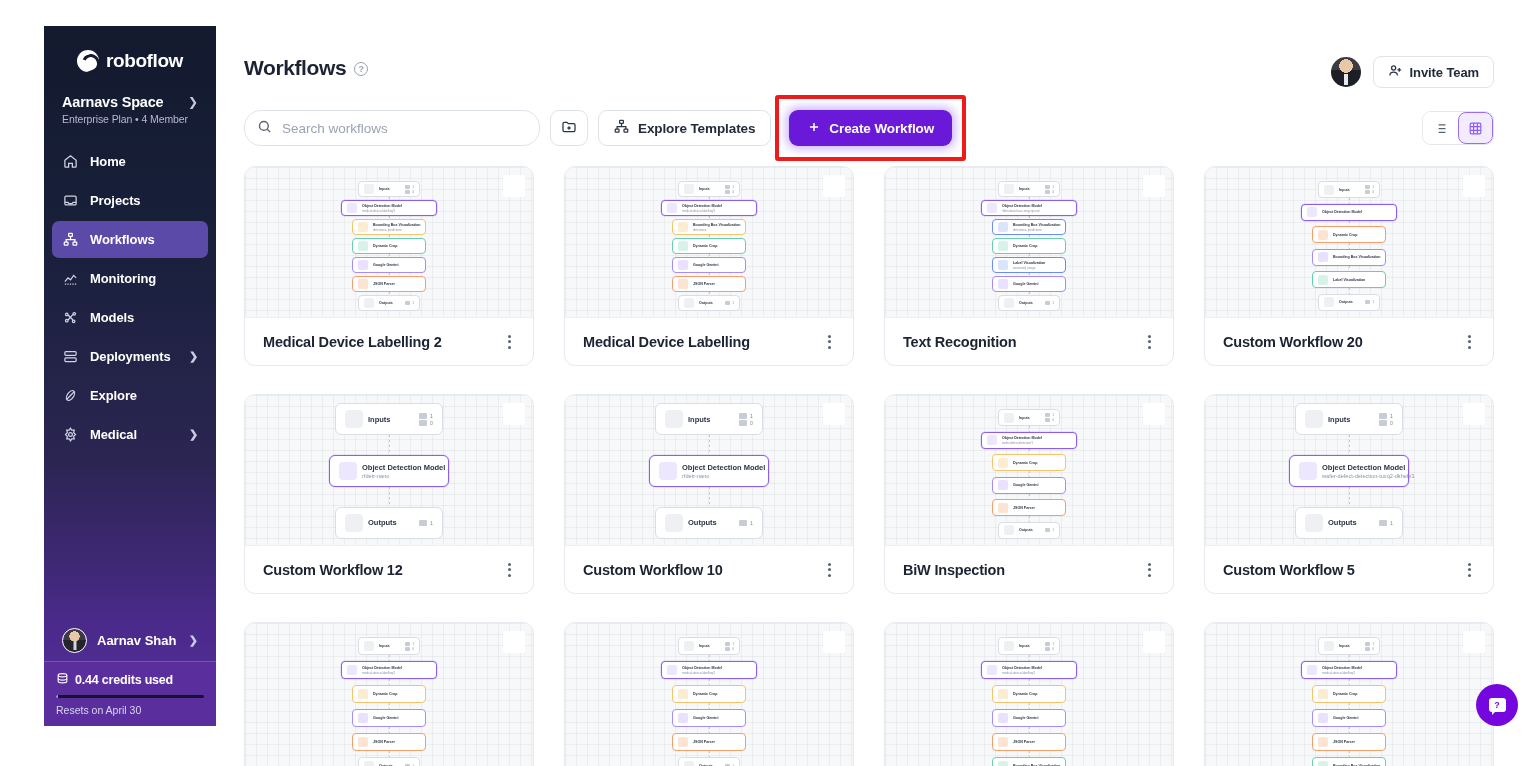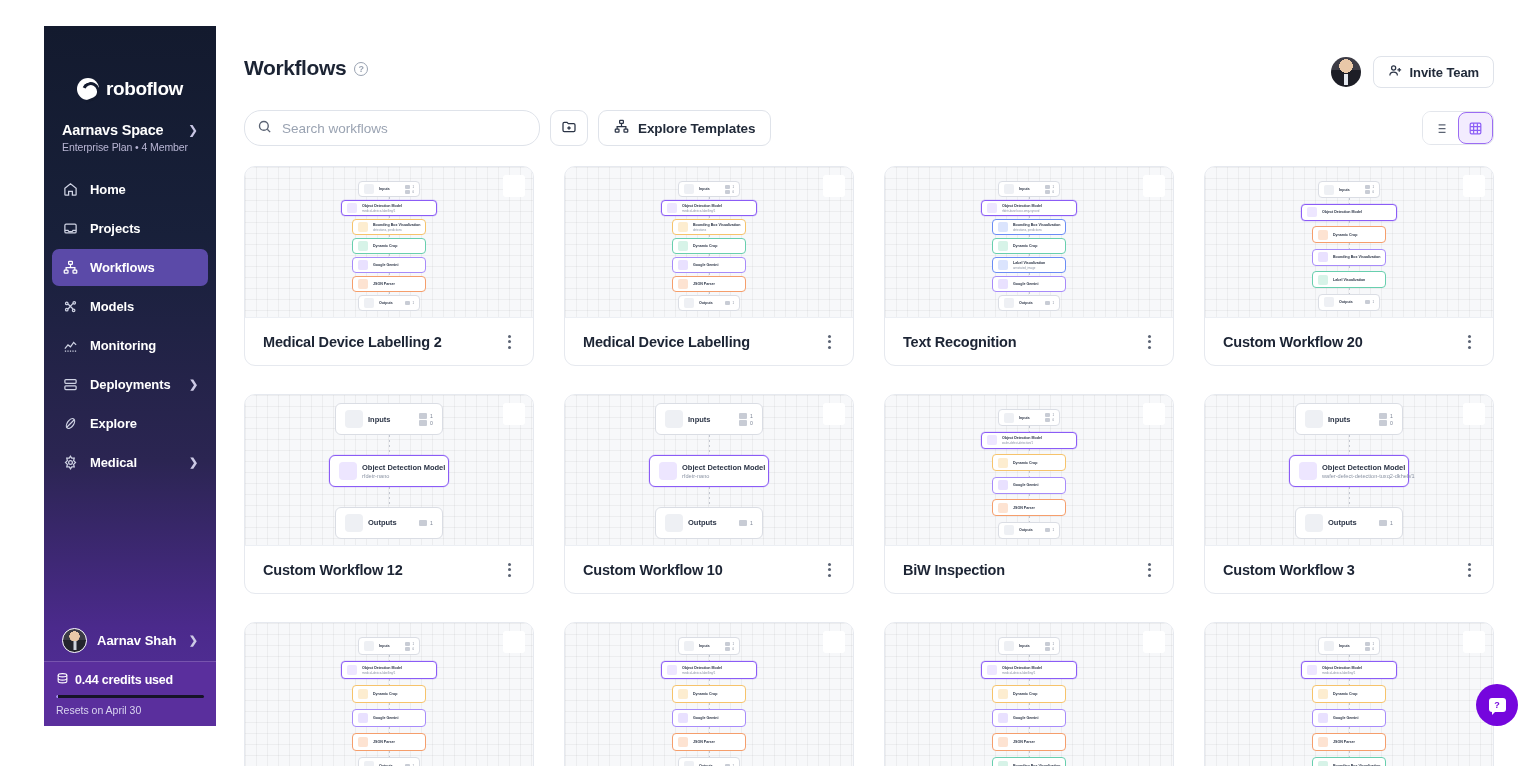--- a/index.html
+++ b/index.html
@@ -16,21 +16,21 @@
   .sidebar {
     position: absolute; left: 44px; top: 26px;
     width: 172px; height: 700px;
     background: linear-gradient(180deg, #131a2e 0%, #18203a 30%, #2b2552 62%, #4b2a8c 86%, #54309a 100%);
     border-radius: 0px;
     display: flex; flex-direction: column;
     overflow: hidden;
   }
   .brand {
     display: flex; align-items: center; justify-content: center;
-    gap: 7px; padding: 24px 0 18px 0; margin-top: 28px;
+    gap: 7px; padding: 24px 0 18px 0;
   }
   .brand-mark {
     width: 22px; height: 22px; border-radius: 50%;
     background: #ffffff; position: relative; flex: none;
   }
   .brand-mark::before {
     content: ""; position: absolute; left: 5px; top: 4px;
     width: 12px; height: 13px; border-radius: 50% 50% 50% 2px;
     border: 3px solid #131a2e; border-left-color: transparent;
     transform: rotate(-20deg);
@@ -277,41 +277,41 @@
       <div class="nav-item active">
         <span class="ico">
             <svg width="15" height="15" viewBox="0 0 24 24" fill="none" stroke="#ffffff" stroke-width="2">
               <rect x="9" y="2" width="6" height="5" rx="1"></rect>
               <rect x="2" y="16" width="6" height="5" rx="1"></rect>
               <rect x="16" y="16" width="6" height="5" rx="1"></rect>
               <path d="M12 7v5M5 16v-4h14v4"></path>
             </svg>
           </span>
         <span class="lbl">Workflows</span>
+      </div>
+      <div class="nav-item">
+        <span class="ico">
+            <svg width="15" height="15" viewBox="0 0 24 24" fill="none" stroke="#cfd3e4" stroke-width="2">
+              <path d="M3 17l5-6 4 3 5-7 4 4"></path>
+              <path d="M3 21h18" stroke-dasharray="2 2"></path>
+            </svg>
+          </span>
+        <span class="lbl">Monitoring</span>
       </div>
       <div class="nav-item">
         <span class="ico">
             <svg width="15" height="15" viewBox="0 0 24 24" fill="none" stroke="#cfd3e4" stroke-width="2">
               <circle cx="6" cy="7" r="2"></circle>
               <circle cx="18" cy="6" r="2"></circle>
               <circle cx="17" cy="18" r="2"></circle>
               <circle cx="6" cy="17" r="2"></circle>
               <path d="M8 8l8 8M16 7L8 16"></path>
             </svg>
           </span>
         <span class="lbl">Models</span>
-      </div>
-      <div class="nav-item">
-        <span class="ico">
-            <svg width="15" height="15" viewBox="0 0 24 24" fill="none" stroke="#cfd3e4" stroke-width="2">
-              <path d="M3 17l5-6 4 3 5-7 4 4"></path>
-              <path d="M3 21h18" stroke-dasharray="2 2"></path>
-            </svg>
-          </span>
-        <span class="lbl">Monitoring</span>
       </div>
       <div class="nav-item">
         <span class="ico">
             <svg width="15" height="15" viewBox="0 0 24 24" fill="none" stroke="#cfd3e4" stroke-width="2">
               <rect x="3" y="4" width="18" height="6" rx="1.5"></rect>
               <rect x="3" y="14" width="18" height="6" rx="1.5"></rect>
             </svg>
           </span>
         <span class="lbl">Deployments</span>
         <span class="nav-chev">❯</span>
@@ -397,20 +397,29 @@
       </button>
       <button class="btn-templates">
         <span><svg width="15" height="15" viewBox="0 0 24 24" fill="none" stroke="#2b3446" stroke-width="2">
               <rect x="9" y="2" width="6" height="5" rx="1"></rect>
               <rect x="2" y="16" width="6" height="5" rx="1"></rect>
               <rect x="16" y="16" width="6" height="5" rx="1"></rect>
               <path d="M12 7v5M5 16v-4h14v4"></path>
             </svg></span>
         <span>Explore Templates</span>
       </button>
+      <div class="create-wrap">
+        <button class="btn-create">
+          <span><svg width="14" height="14" viewBox="0 0 24 24" fill="none" stroke="#fff" stroke-width="2.6">
+                <path d="M12 5v14M5 12h14"></path>
+              </svg></span>
+          <span>Create Workflow</span>
+        </button>
+        <span class="hl-box"></span>
+      </div>
       <div class="view-toggle">
         <div class="vt">
           <svg width="15" height="15" viewBox="0 0 24 24" fill="none" stroke="#5b6373" stroke-width="2">
               <path d="M4 6h.01M4 12h.01M4 18h.01M9 6h11M9 12h11M9 18h11"></path>
             </svg>
         </div>
         <div class="vt active">
           <svg width="15" height="15" viewBox="0 0 24 24" fill="none" stroke="#8b5cf6" stroke-width="1.9">
               <rect x="3.5" y="3.5" width="17" height="17" rx="2"></rect>
               <path d="M3.5 9h17M3.5 15h17M9 3.5v17M15 3.5v17"></path>
@@ -950,21 +959,21 @@
                 <span class="nright">
                   <span class="pill">
                     <i></i>
                     <span>1</span>
                   </span>
                 </span>
               </div>
             </div>
           </div>
           <div class="card-foot">
-            <span class="card-title">Custom Workflow 3</span>
+            <span class="card-title">Custom Workflow 5</span>
             <span class="kebab">
               <span></span>
               <span></span>
               <span></span>
             </span>
           </div>
         </div>
         <div class="card">
           <div class="card-thumb">
             <div class="thumb-badge"></div>

